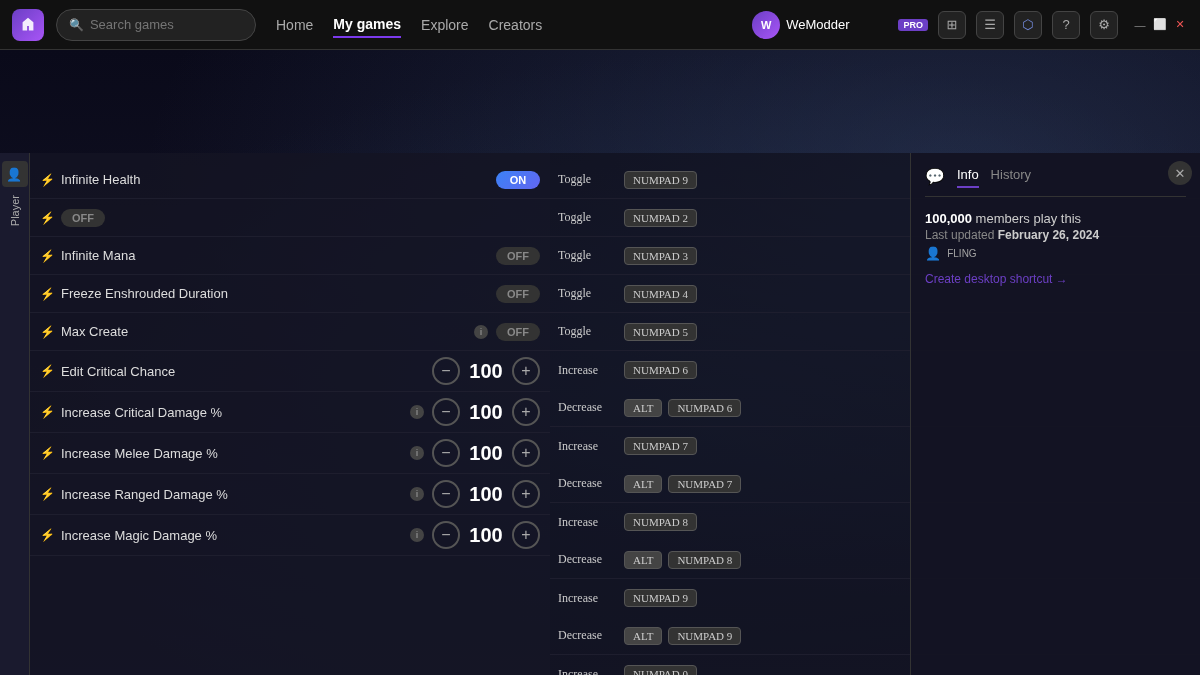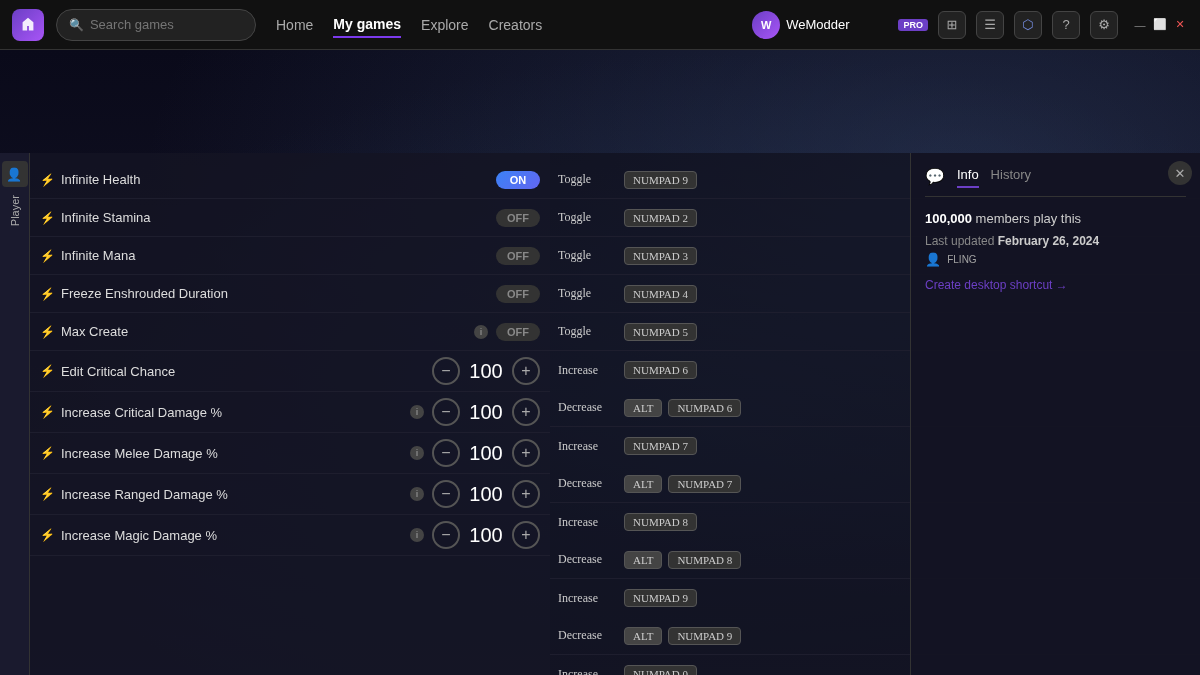--- a/index.html
+++ b/index.html
@@ -302,21 +302,21 @@
       border-radius: 50%;
       border: 2px solid #555;
       background: transparent;
       color: #aaa;
       font-size: 16px;
       display: flex; align-items: center; justify-content: center;
       cursor: pointer;
     }
     .step-value {
       font-size: 20px;
-      font-weight: 400;
+      font-weight: 700;
       color: #fff;
       min-width: 40px;
       text-align: center;
     }
 
     
     .keybind-panel {
       flex: 1;
       overflow-y: auto;
       padding: 8px 0;
@@ -374,21 +374,21 @@
       padding-bottom: 8px;
     }
     .info-tab {
       font-size: 13px; color: #888; cursor: pointer; padding-bottom: 4px;
     }
     .info-tab.active {
       color: #fff;
       border-bottom: 2px solid #6c3fc5;
     }
     .info-comment-icon { color: #aaa; font-size: 16px; cursor: pointer; }
-    .members-text { font-size: 13px; color: #ccc; margin-bottom: 8px; }
+    .members-text { font-size: 13px; color: #ccc; margin-bottom: 2px; }
     .members-text strong { color: #fff; }
     .last-updated { font-size: 12px; color: #888; margin-bottom: 4px; }
     .last-updated strong { color: #ccc; }
     .create-shortcut { font-size: 12px; color: #6c3fc5; cursor: pointer; }
 
     
     .game-bg {
       position: absolute;
       top: 0; right: 0;
       width: 100%; height: 100%;
@@ -478,21 +478,20 @@
     <div class="mods-panel">
 
       <div class="mod-row">
         <span class="mod-lightning">⚡</span>
         <span class="mod-name">Infinite Health</span>
         <button class="toggle-btn toggle-on">ON</button>
       </div>
 
       <div class="mod-row">
         <span class="mod-lightning">⚡</span>
-        <span class="mod-name">Infinite Stamina</span>
         <button class="toggle-btn toggle-off">OFF</button>
       </div>
 
       <div class="mod-row">
         <span class="mod-lightning">⚡</span>
         <span class="mod-name">Infinite Mana</span>
         <button class="toggle-btn toggle-off">OFF</button>
       </div>
 
       <div class="mod-row">

